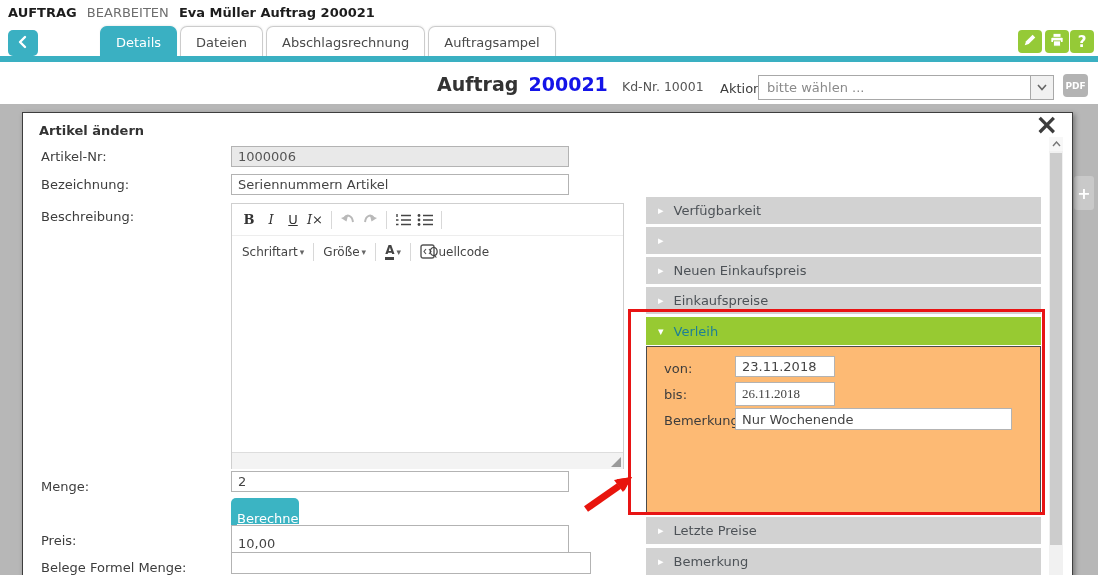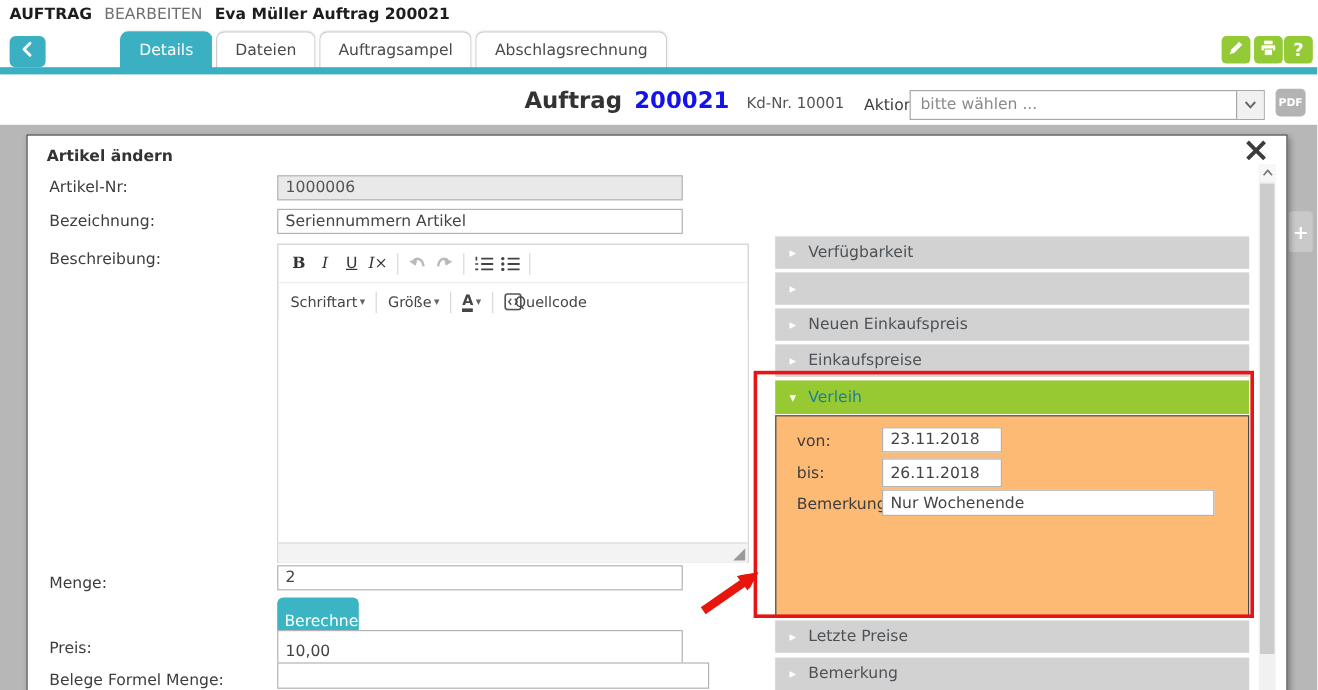--- a/index.html
+++ b/index.html
@@ -61,21 +61,21 @@
   .ed-caret{font-size:9px;color:#666;}
   .ed-content{height:185px;background:#fff;}
   .ed-foot{height:16px;background:#f3f3f3;border-top:1px solid #ddd;position:relative;}
   .ed-resize{position:absolute;right:2px;bottom:2px;width:0;height:0;
              border-left:10px solid transparent;border-bottom:10px solid #9a9a9a;cursor:nwse-resize;}
   .bold-g{font-weight:bold;font-family:"DejaVu Serif",serif;}
   .ital-g{font-style:italic;font-family:"DejaVu Serif",serif;}
   .und-g{text-decoration:underline;}
 
   .berechnen{left:208px;top:385px;width:68px;height:40px;background:#3bb4c3;border-radius:5px;border:none;
-             color:#fff;font-size:13px;font-family:inherit;cursor:pointer;}
+             color:#fff;font-size:13px;font-family:inherit;cursor:pointer;text-decoration:underline;}
 
   
   .acc{left:623px;width:395px;height:27px;background:#d2d2d2;display:flex;align-items:center;cursor:pointer;}
   .acc-ch{color:#fff;font-size:11px;margin:0 10px 0 12px;}
   .acc-lbl{font-size:13px;color:#4d5257;}
   .acc.green{background:#97ca32;height:28px;}
   .acc.green .acc-lbl{color:#1d7f95;}
   .verleih-panel{left:623px;top:233px;width:395px;height:168px;background:#fdba74;border:1px solid #4a4a4a;box-sizing:border-box;}
 
   .save-btn{left:926px;top:43px;width:88px;height:30px;background:#95ca37;border:none;border-radius:6px;
@@ -105,22 +105,22 @@
     <span>
       <svg width="14" height="16" viewBox="0 0 14 16">
           <path d="M9 3 L4 8 L9 13" stroke="#fff" stroke-width="2.4" fill="none" stroke-linecap="round" stroke-linejoin="round"></path>
         </svg>
     </span>
   </div>
 
   <div class="abs tabs">
     <div class="tab active">Details</div>
     <div class="tab">Dateien</div>
+    <div class="tab">Abschlagsrechnung</div>
     <div class="tab">Auftragsampel</div>
-    <div class="tab">Abschlagsrechnung</div>
   </div>
 
   <div class="abs icon-btn" style="left:1018px">
     <span>
       <svg width="14" height="14" viewBox="0 0 16 16">
           <polygon points="2,14 3.5,9.5 11,2 14,5 6.5,12.5" fill="#fff"></polygon>
         </svg>
     </span>
   </div>
   <div class="abs icon-btn" style="left:1045px">
@@ -270,21 +270,21 @@
     </div>
 
     <div class="abs acc green" style="top:204px">
       <span class="acc-ch">▾</span>
       <span class="acc-lbl">Verleih</span>
     </div>
     <div class="abs verleih-panel">
       <div class="abs lbl" style="left:17px;top:14px">von:</div>
       <input class="abs inp" style="left: 88px; top: 9px; width: 100px; height: 21px;" value="23.11.2018">
       <div class="abs lbl" style="left:17px;top:40px">bis:</div>
-      <input class="abs inp" style="left: 88px; top: 35px; width: 100px; height: 24px;" value="26.11.2018">
+      <input class="abs inp" style="left: 88px; top: 35px; width: 100px; height: 24px; font-family: Liberation Serif, serif;" value="26.11.2018">
       <div class="abs lbl" style="left:17px;top:66px">Bemerkung:</div>
       <input class="abs inp" style="left: 88px; top: 61px; width: 277px; height: 22px;" value="Nur Wochenende">
     </div>
 
     <div class="abs acc" style="top:404px">
       <span class="acc-ch">▸</span>
       <span class="acc-lbl">Letzte Preise</span>
     </div>
     <div class="abs acc" style="top:435px">
       <span class="acc-ch">▸</span>

